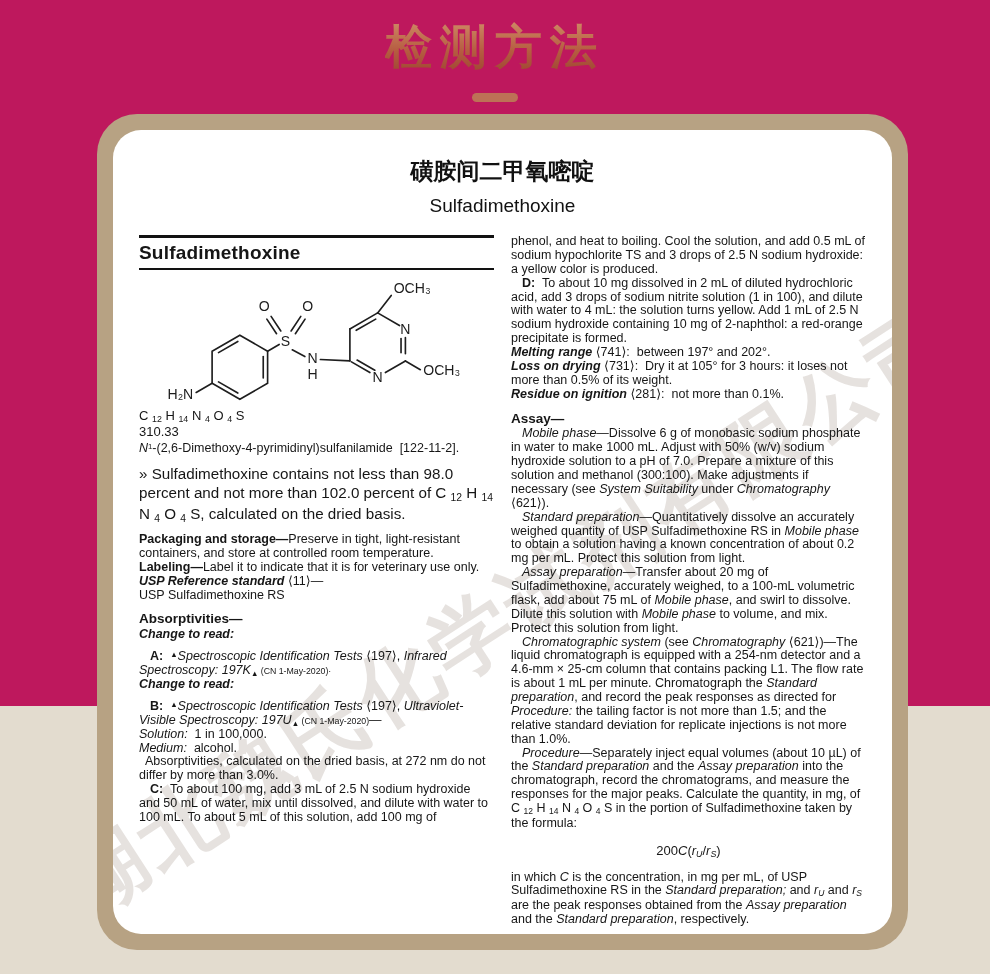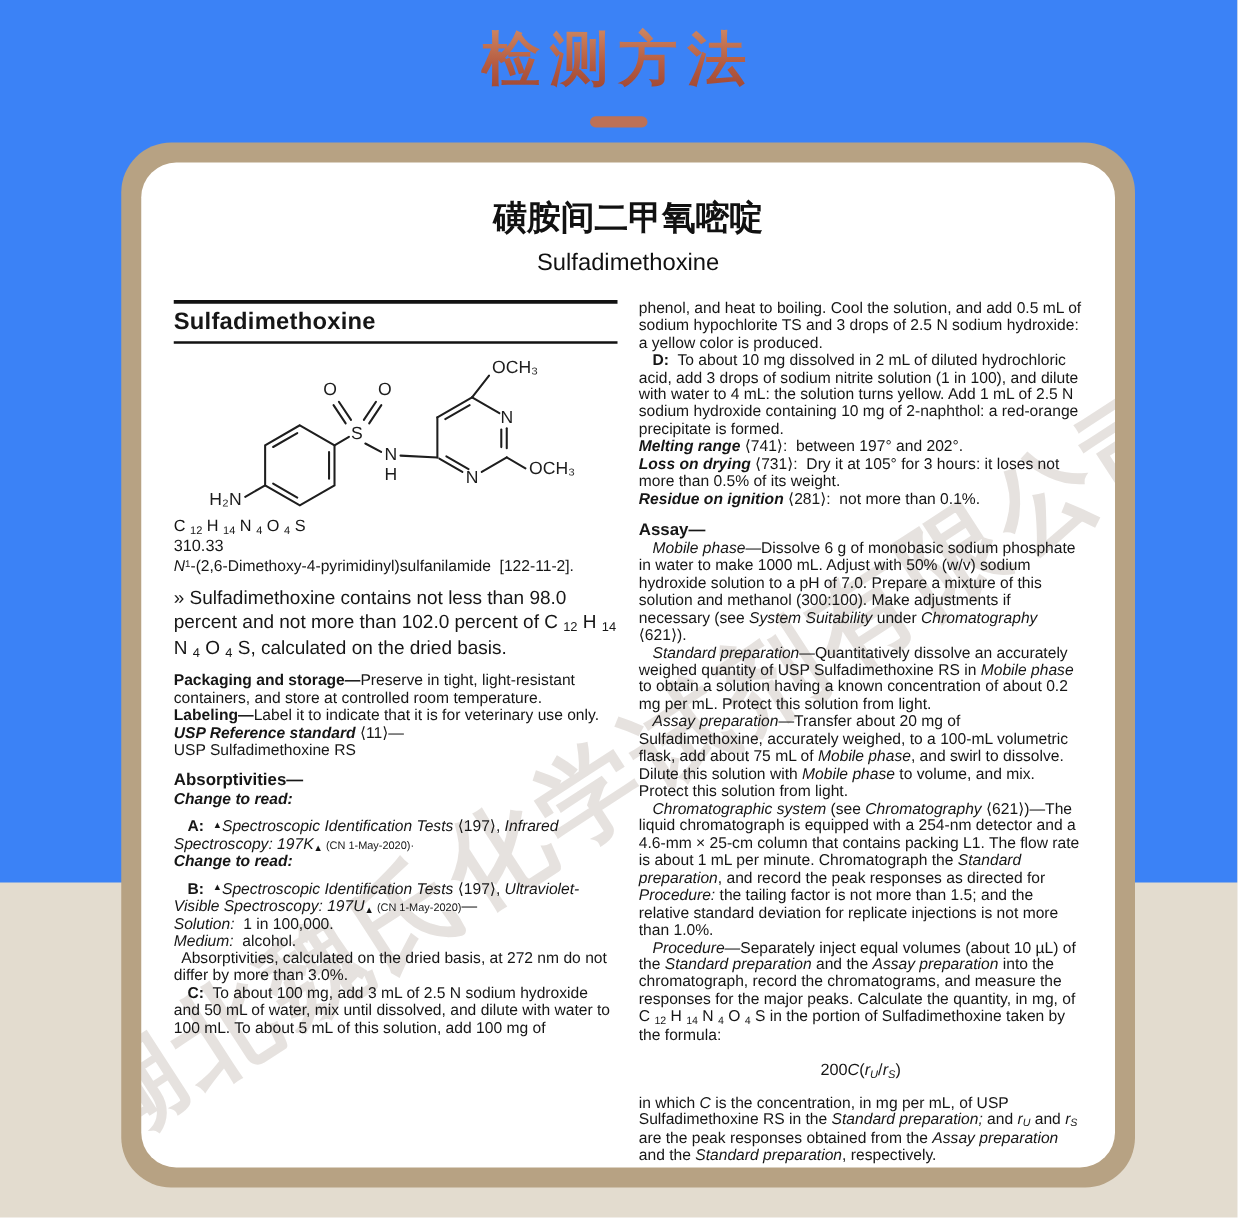--- a/index.html
+++ b/index.html
@@ -1,35 +1,35 @@
 <!DOCTYPE html>
 <html><head>
 <meta charset="utf-8">
 <style>
   html,body{margin:0;padding:0;}
   body{width:990px;height:974px;background:#e3dccf;font-family:"Liberation Sans",sans-serif;overflow:hidden;}
-  .page{position:relative;width:990px;height:706px;background:#3b82f6;}
+  .page{position:relative;width:990px;height:706px;background:#be185d;}
 
   
   .header{padding-top:16px;text-align:center;}
   .page-title{
     display:inline-block;font-size:47px;font-weight:700;letter-spacing:8px;
     color:#a8503a;
     background:linear-gradient(180deg,#d2906a 0%,#b65c41 55%,#99412f 100%);
     -webkit-background-clip:text;background-clip:text;-webkit-text-fill-color:transparent;
   }
   .title-divider{width:46px;height:9px;border-radius:5px;background:#bd7156;margin:14px auto 0;}
 
   
   .card{position:absolute;left:97px;top:114px;width:811px;height:836px;
         background:#b7a283;border-radius:40px;padding:16px;box-sizing:border-box;}
   .card-inner{width:100%;height:100%;background:#ffffff;border-radius:28px;overflow:hidden;
               position:relative;padding:20px 26px 0;box-sizing:border-box;}
 
-  .title-zh{text-align:center;font-size:27px;font-weight:700;color:#111;margin:6px 0 8px;}
+  .title-zh{text-align:center;font-size:23px;font-weight:700;color:#111;margin:6px 0 8px;}
   .title-en{text-align:center;font-size:19px;color:#111;margin:0 0 18px;font-weight:400;}
 
   .watermark{position:absolute;left:51%;top:60%;transform:translate(-50%,-50%) rotate(-33deg);
              font-size:82px;font-weight:700;letter-spacing:5px;white-space:nowrap;
              color:rgba(139,125,109,0.22);z-index:0;pointer-events:none;}
 
   .columns{position:relative;z-index:1;display:flex;gap:17px;}
   .col{flex:1 1 0;min-width:0;font-size:12.5px;line-height:1.11;color:#161616;}
 
   .mono-heading{border-top:3.5px solid #121212;border-bottom:2px solid #121212;

